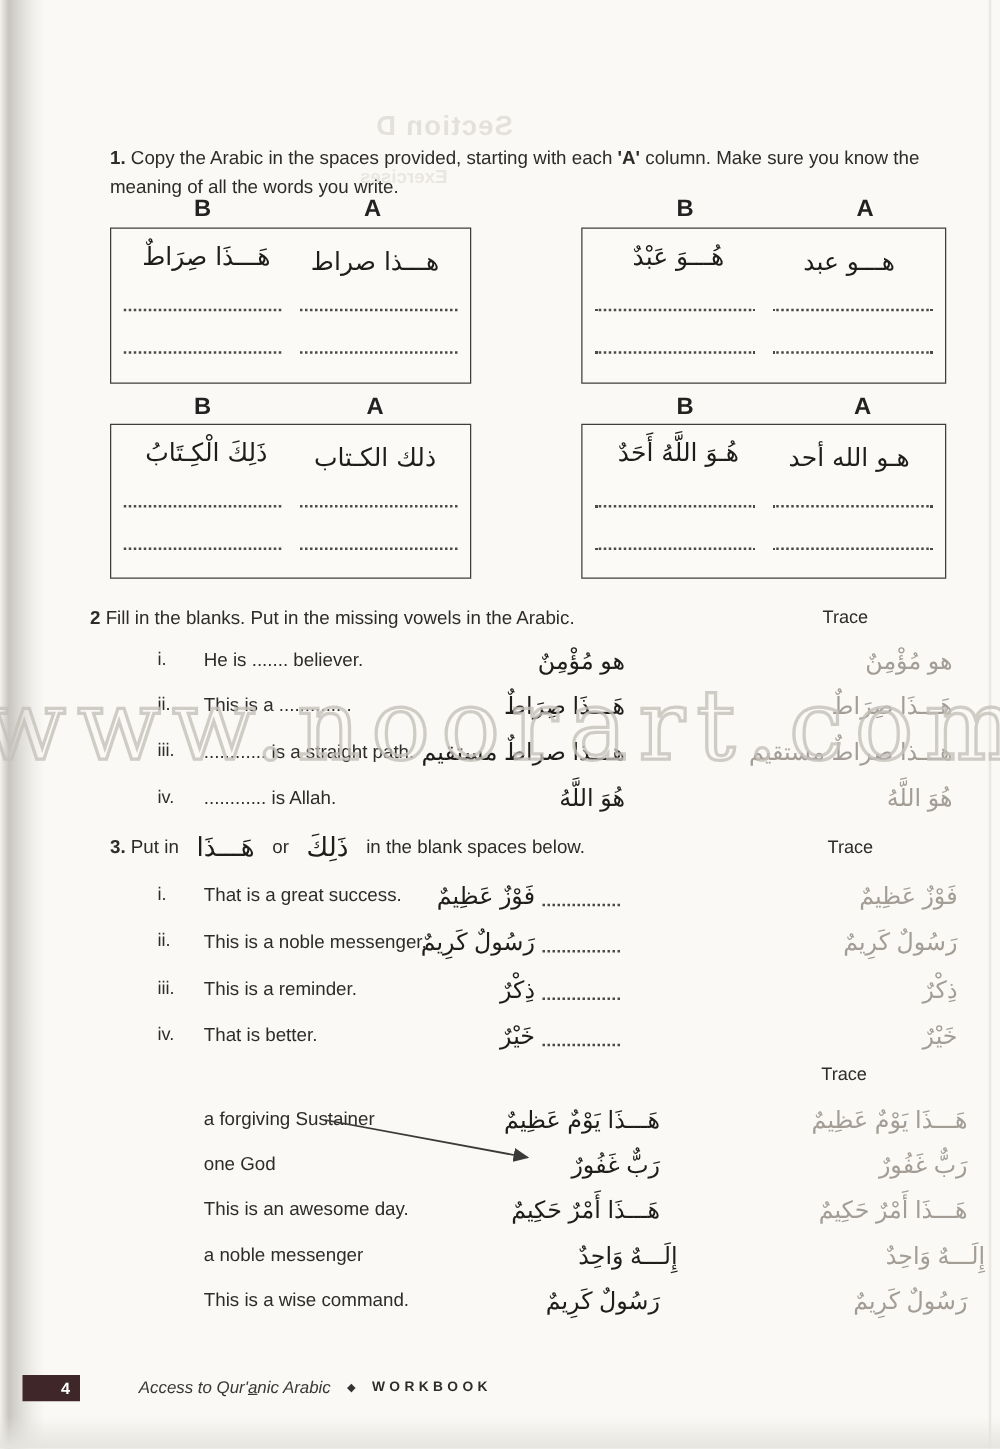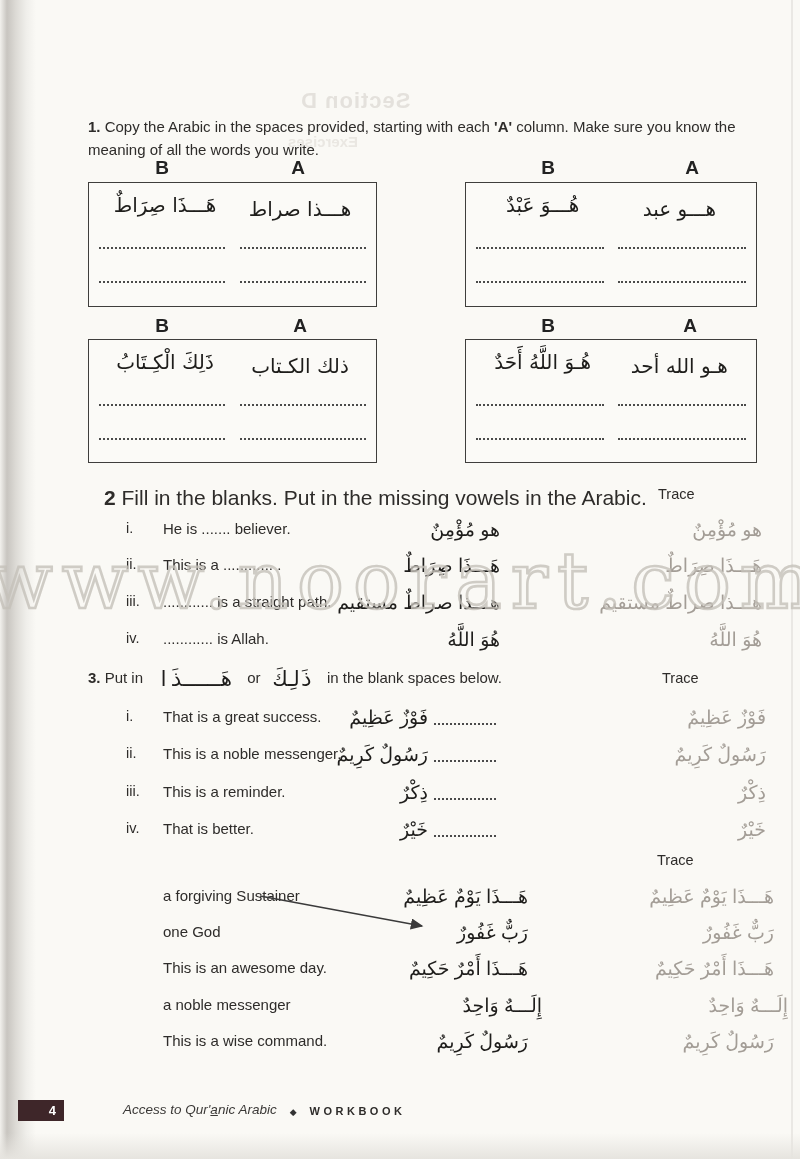--- a/index.html
+++ b/index.html
@@ -37,48 +37,48 @@
   .bx3{left:88px;top:339px;width:287px;height:122px;}
   .bx4{left:465px;top:339px;width:290px;height:122px;}
   .box-ar{position:absolute;width:46%;text-align:center;direction:rtl;
     font-family:"DejaVu Sans",sans-serif;font-size:20px;line-height:40px;color:#1e1d1b;white-space:nowrap;}
   .box-ar.acol{right:10px;top:6px;}
   .box-ar.bcol{left:10px;top:2px;}
   .wline{position:absolute;height:0;border-bottom:2px dotted #4a4a4a;}
   .wl-l{left:10px;width:44%;} .wl-r{right:10px;width:44%;}
   .wl-top{top:64px;} .wl-bot{top:98px;}
   
-  .sec-title{position:absolute;left:104px;font-size:21px;white-space:nowrap;}
+  .sec-title{position:absolute;left:72px;font-size:15px;white-space:nowrap;}
   .sec-num{font-weight:bold;}
   .trace-label{position:absolute;font-size:14.5px;color:#2e2c2a;}
   
   .xrow{position:absolute;left:0;width:800px;height:36px;}
   .num{position:absolute;left:126px;top:7px;font-size:14.5px;}
   .en{position:absolute;left:163px;top:7px;font-size:15px;white-space:nowrap;}
   .ar{position:absolute;top:0;direction:rtl;font-family:Liberation Sans, sans-serif;
       font-size:19px;line-height:34px;color:#1e1d1b;white-space:nowrap;}
   .tr{color:#a39d96;}
   .ar2m{right:300px;} .ar2t{right:38px;}
   .ar3m{right:372px;} .ar3t{right:34px;}
   .ar4m{right:272px;} .ar4t{right:26px;}
   .blank3{position:absolute;left:434px;top:22px;width:62px;border-bottom:2px dotted #4a4a4a;height:0;}
   
   .ex3-head{position:absolute;left:88px;top:663px;font-size:15px;line-height:30px;white-space:nowrap;}
-  .ex3-head .har{font-family:Liberation Mono, monospace;font-size:21px;direction:rtl;display:inline-block;
+  .ex3-head .har{font-family:Liberation Serif, serif;font-size:21px;direction:rtl;display:inline-block;
       vertical-align:-3px;margin:0 10px;color:#1e1d1b;}
   
   .link-arrow{position:absolute;left:256px;top:889px;}
   
   .watermark{position:absolute;left:-14px;top:541px;width:840px;z-index:50;pointer-events:none;
     font-family:"DejaVu Serif",serif;font-size:78px;line-height:80px;letter-spacing:9px;white-space:nowrap;
     color:transparent;-webkit-text-stroke:2.6px rgba(196,192,185,.8);}
   
   .pg-box{position:absolute;left:18px;top:1100px;width:46px;height:21px;background:#3e2629;}
   .pg-box span{position:absolute;right:8px;top:3px;color:#fff;font-size:13px;font-weight:bold;}
-  .footer-line{position:absolute;left:123px;top:1102px;display:flex;align-items:flex-end;gap:13px;}
+  .footer-line{position:absolute;left:111px;top:1102px;display:flex;align-items:center;gap:13px;}
   .bk{font-size:13.5px;font-style:italic;color:#3a3836;}
   .bk .ul{text-decoration:underline;}
   .dia{font-size:9px;color:#333;}
   .series{font-size:11px;font-weight:bold;letter-spacing:3.5px;color:#2e2c2a;}
 </style>
 </head>
 <body>
 
 <div class="canvas">
   <div class="gutter"></div>

